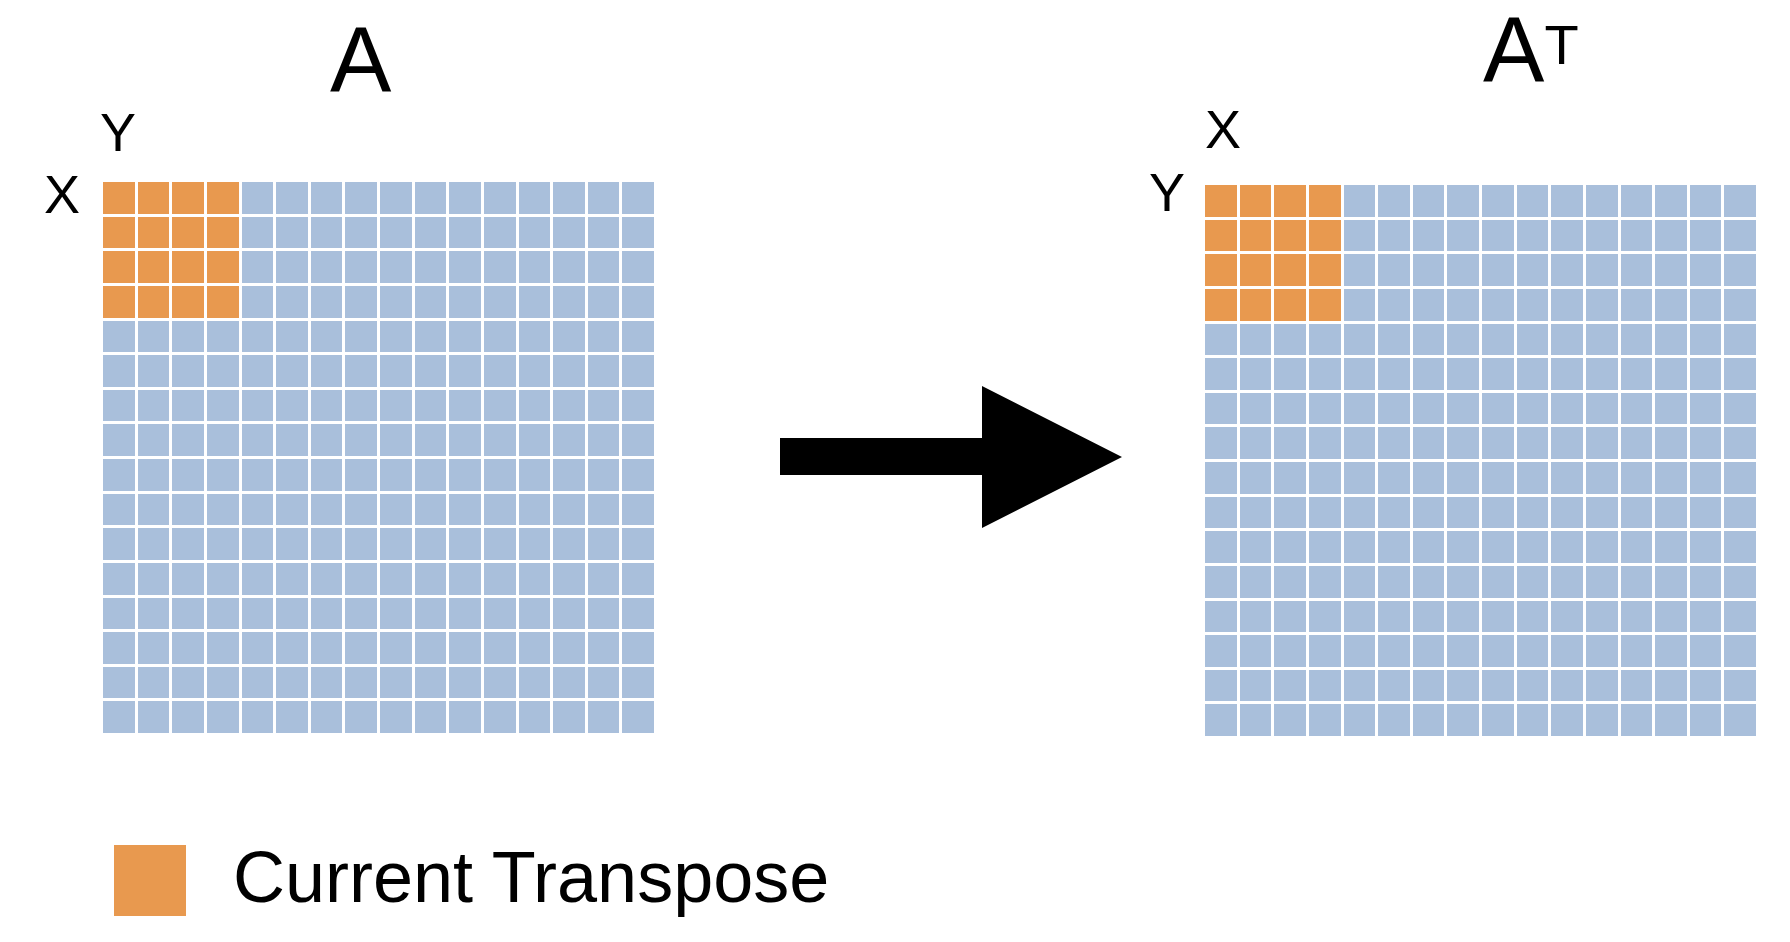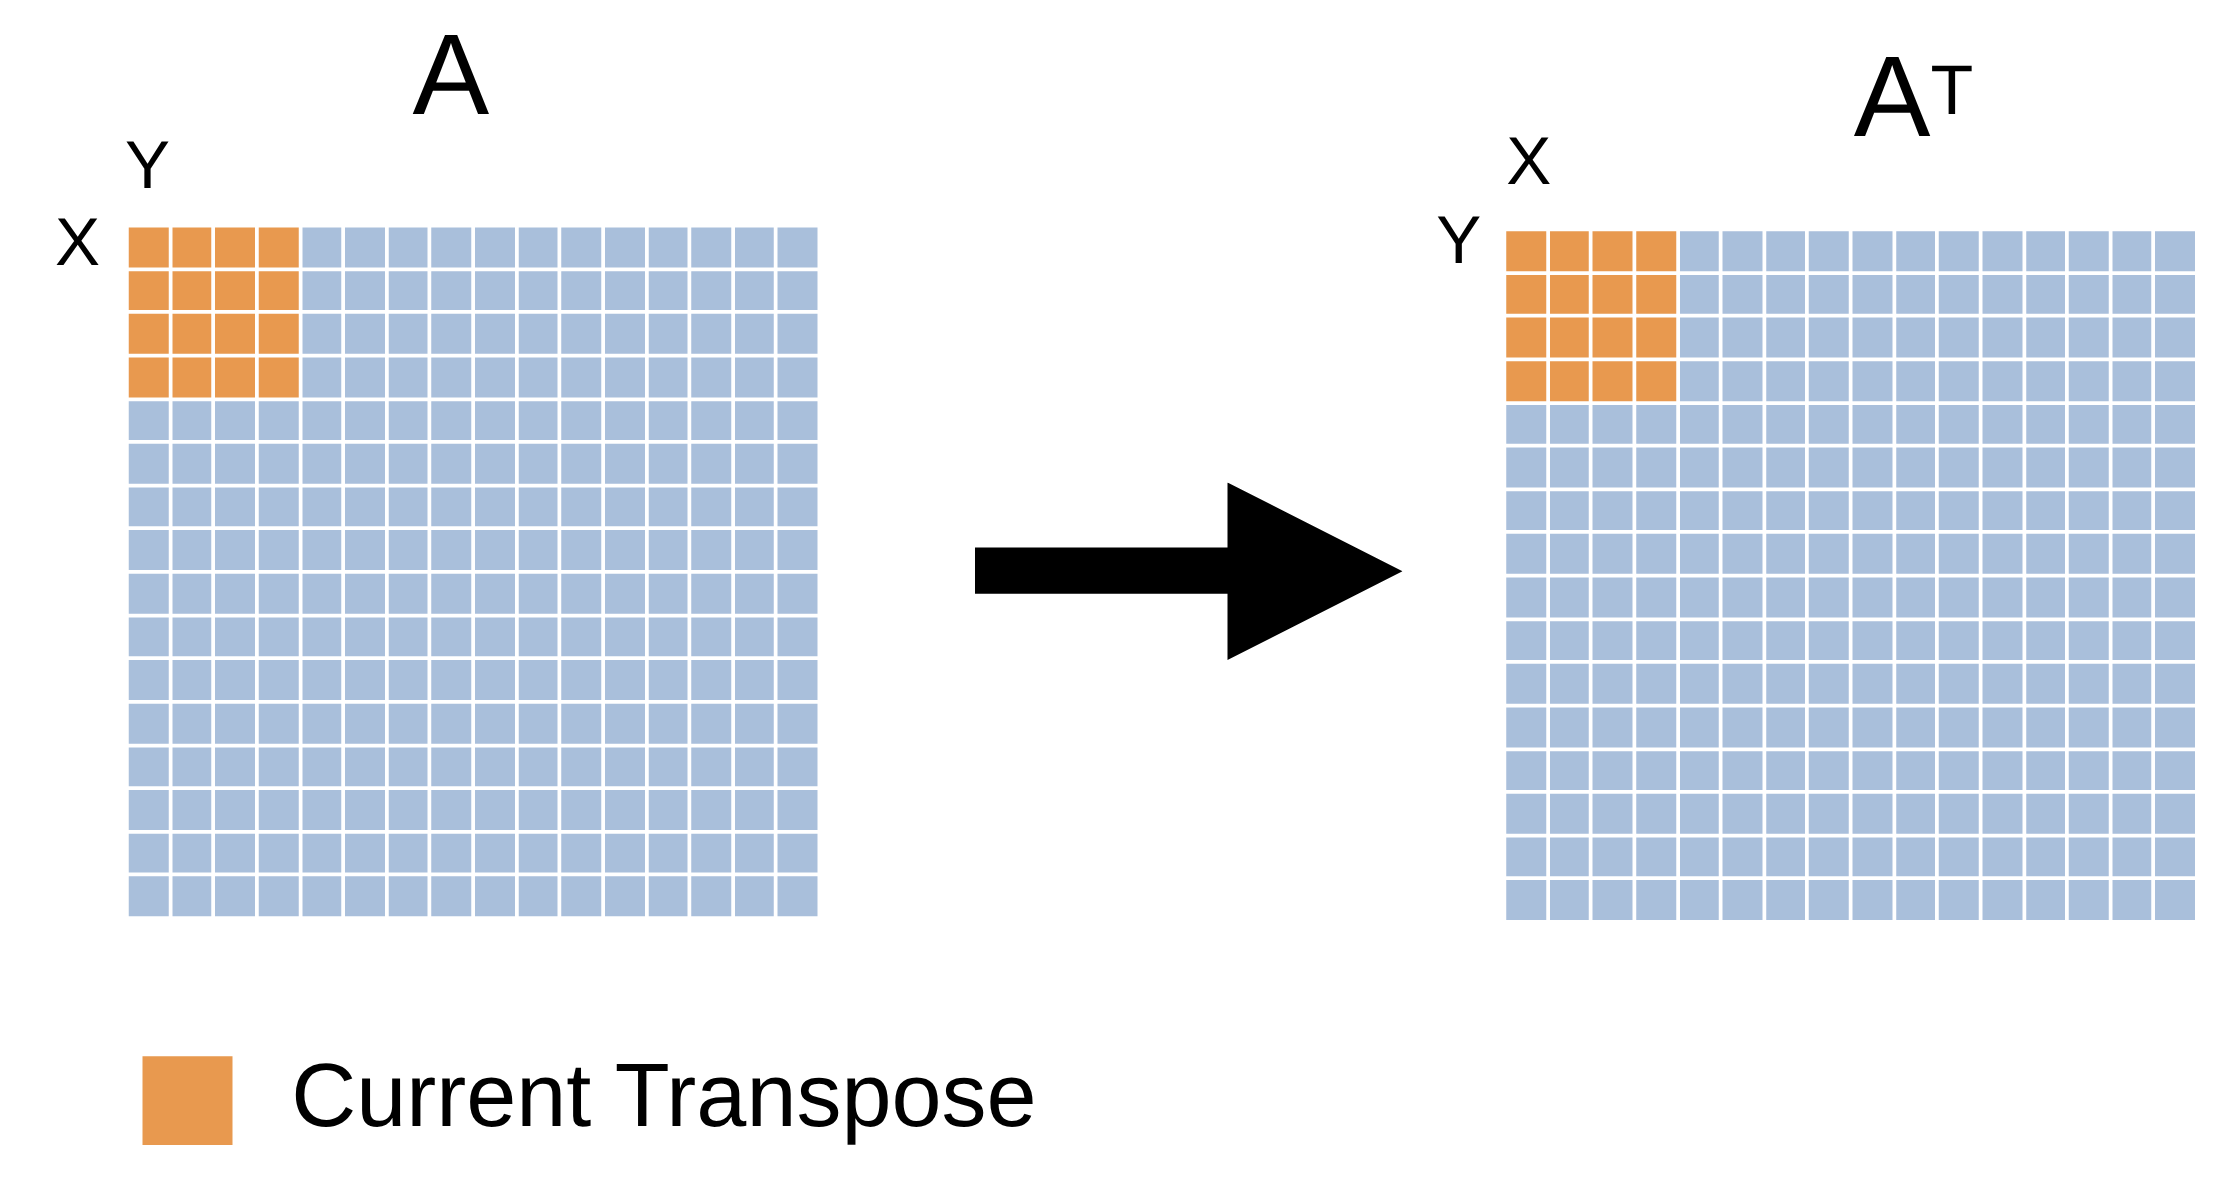--- a/index.html
+++ b/index.html
@@ -48,21 +48,21 @@
   .cell {
     background: var(--cell, #A9BFDB);
   }
   .cell.hl {
     background: var(--highlight, #E8994F);
   }
   #grid-a   { left: 103px;  top: 182px; }
   #grid-at  { left: 1205px; top: 185px; }
 
   #title-a  { left: 330px;  top: 14px; }
-  #title-at { left: 1483px; top: 4px; margin-top: 28px; }
+  #title-at { left: 1483px; top: 4px; }
 
   #label-y-left  { left: 100px;  top: 105px; }
   #label-x-left  { left: 44px;   top: 167px; }
   #label-x-right { left: 1205px; top: 102px; }
   #label-y-right { left: 1149px; top: 165px; }
 
   #arrow {
     position: absolute;
     left: 780px;
     top: 386px;

